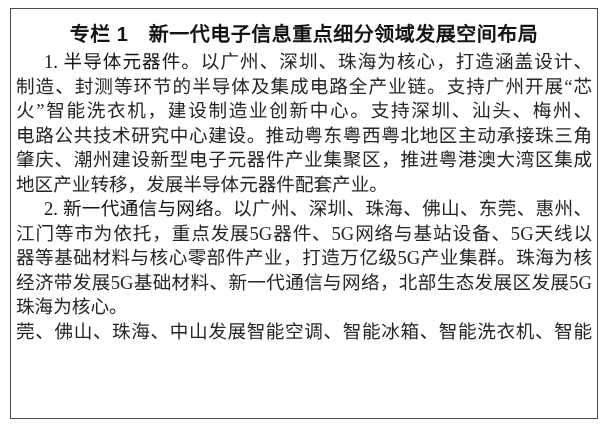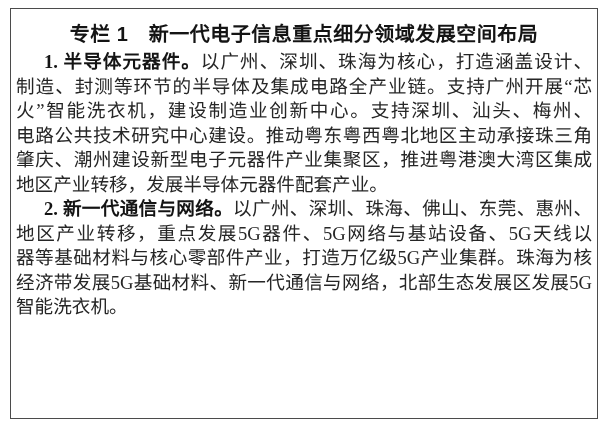--- a/index.html
+++ b/index.html
@@ -43,37 +43,38 @@
     text-align-last: justify;
     overflow: hidden;
   }
   .line.plain {
     text-align-last: left;
   }
   .line.indent {
     text-indent: 28px;
   }
   .line b {
-    font-weight: bold;
+    font-weight: normal;
     color: var(--title-color, #141414);
   }
 </style>
 </head>
 <body>
 
 <div class="page">
   <div class="panel">
     <div class="title">专栏 1　新一代电子信息重点细分领域发展空间布局</div>
     <div class="box-body" id="box-body">
         <div class="line indent"><b>1. 半导体元器件。</b><span>以广州、深圳、珠海为核心，打造涵盖设计、</span></div>
         <div class="line">制造、封测等环节的半导体及集成电路全产业链。支持广州开展“芯</div>
         <div class="line">火”智能洗衣机，建设制造业创新中心。支持深圳、汕头、梅州、</div>
         <div class="line">电路公共技术研究中心建设。推动粤东粤西粤北地区主动承接珠三角</div>
         <div class="line">肇庆、潮州建设新型电子元器件产业集聚区，推进粤港澳大湾区集成</div>
         <div class="line plain">地区产业转移，发展半导体元器件配套产业。</div>
         <div class="line indent"><b>2. 新一代通信与网络。</b><span>以广州、深圳、珠海、佛山、东莞、惠州、</span></div>
-        <div class="line">地区产业转移，重点发展5G器件、5G网络与基站设备、5G天线以</div>
+        <div class="line">江门等市为依托，重点发展5G器件、5G网络与基站设备、5G天线以</div>
         <div class="line">器等基础材料与核心零部件产业，打造万亿级5G产业集群。珠海为核心</div>
         <div class="line">经济带发展5G基础材料、新一代通信与网络，北部生态发展区发展5G</div>
-        <div class="line plain">智能洗衣机。</div>
+        <div class="line plain">珠海为核心。</div>
+        <div class="line">莞、佛山、珠海、中山发展智能空调、智能冰箱、智能洗衣机、智能</div>
       </div>
   </div>
 </div>
 
 </body></html>

